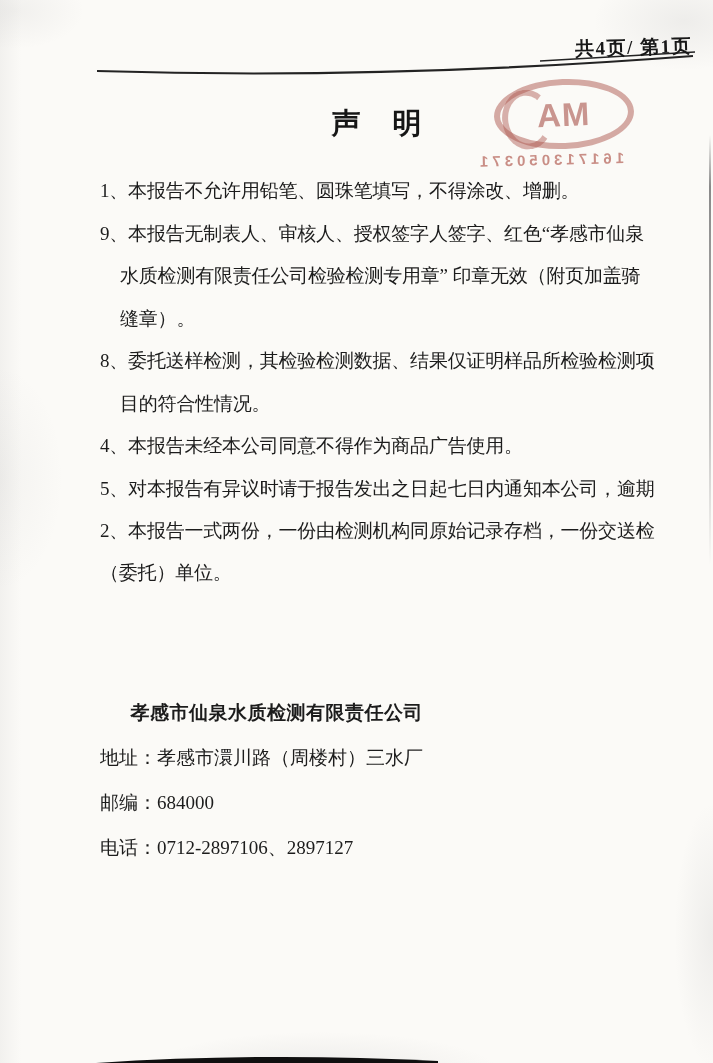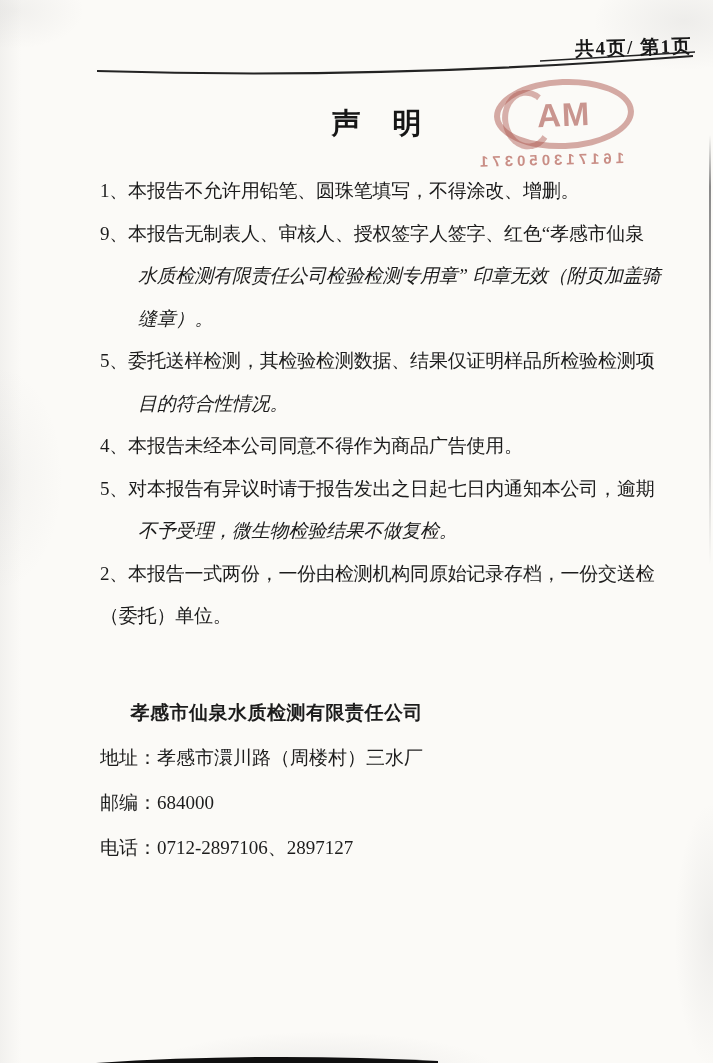--- a/index.html
+++ b/index.html
@@ -56,22 +56,22 @@
   .stamp-number{
     position:absolute;left:8px;top:77px;width:184px;text-align:center;
     font-family:"Liberation Sans","DejaVu Sans",sans-serif;
     font-size:15px;font-weight:bold;letter-spacing:4px;
     color:rgba(180,95,85,.70);
     transform:scaleX(-1) rotate(1.5deg);
   }
   
   .statements{position:absolute;left:100px;top:170px;width:580px;font-size:19px;letter-spacing:-0.2px;}
   .s-line{line-height:42.5px;white-space:nowrap;}
-  .cont{margin-left:38px;font-style:italic;}
-  .cont0{margin-left:0;}
+  .cont{margin-left:20px;}
+  .cont0{margin-left:0;font-family:Liberation Mono, monospace;}
   
   .company{position:absolute;left:100px;top:690px;font-size:19px;}
   .company > div{line-height:45px;white-space:nowrap;}
   .company-name{font-weight:bold;letter-spacing:.5px;text-align:right;}
   
   .edge-line{
     position:absolute;right:2px;top:135px;width:2px;height:430px;
     background:linear-gradient(to bottom, transparent, rgba(45,45,48,.55) 12%, rgba(45,45,48,.45) 35%, rgba(45,45,48,.25) 70%, transparent);
   }
   .scan-edge{position:absolute;bottom:0;left:0;}
@@ -96,25 +96,24 @@
       <span class="stamp-letters">MA</span>
     </div>
     <div class="stamp-number">161713050371</div>
   </div>
 
   <div class="statements">
     <div class="s-line">1、本报告不允许用铅笔、圆珠笔填写，不得涂改、增删。</div>
     <div class="s-line">9、本报告无制表人、审核人、授权签字人签字、红色“孝感市仙泉</div>
     <div class="s-line cont">水质检测有限责任公司检验检测专用章” 印章无效（附页加盖骑</div>
     <div class="s-line cont">缝章）。</div>
-    <div class="s-line">5、委托送样检测，其检验检测数据、结果仅证明样品所检验检测项</div>
+    <div class="s-line">8、委托送样检测，其检验检测数据、结果仅证明样品所检验检测项</div>
     <div class="s-line cont">目的符合性情况。</div>
     <div class="s-line">4、本报告未经本公司同意不得作为商品广告使用。</div>
     <div class="s-line">5、对本报告有异议时请于报告发出之日起七日内通知本公司，逾期</div>
-    <div class="s-line cont">不予受理，微生物检验结果不做复检。</div>
     <div class="s-line">2、本报告一式两份，一份由检测机构同原始记录存档，一份交送检</div>
     <div class="s-line cont0">（委托）单位。</div>
   </div>
 
   <div class="company">
     <div class="company-name">孝感市仙泉水质检测有限责任公司</div>
     <div>地址：孝感市澴川路（周楼村）三水厂</div>
     <div>邮编：684000</div>
     <div>电话：0712-2897106、2897127</div>
   </div>

